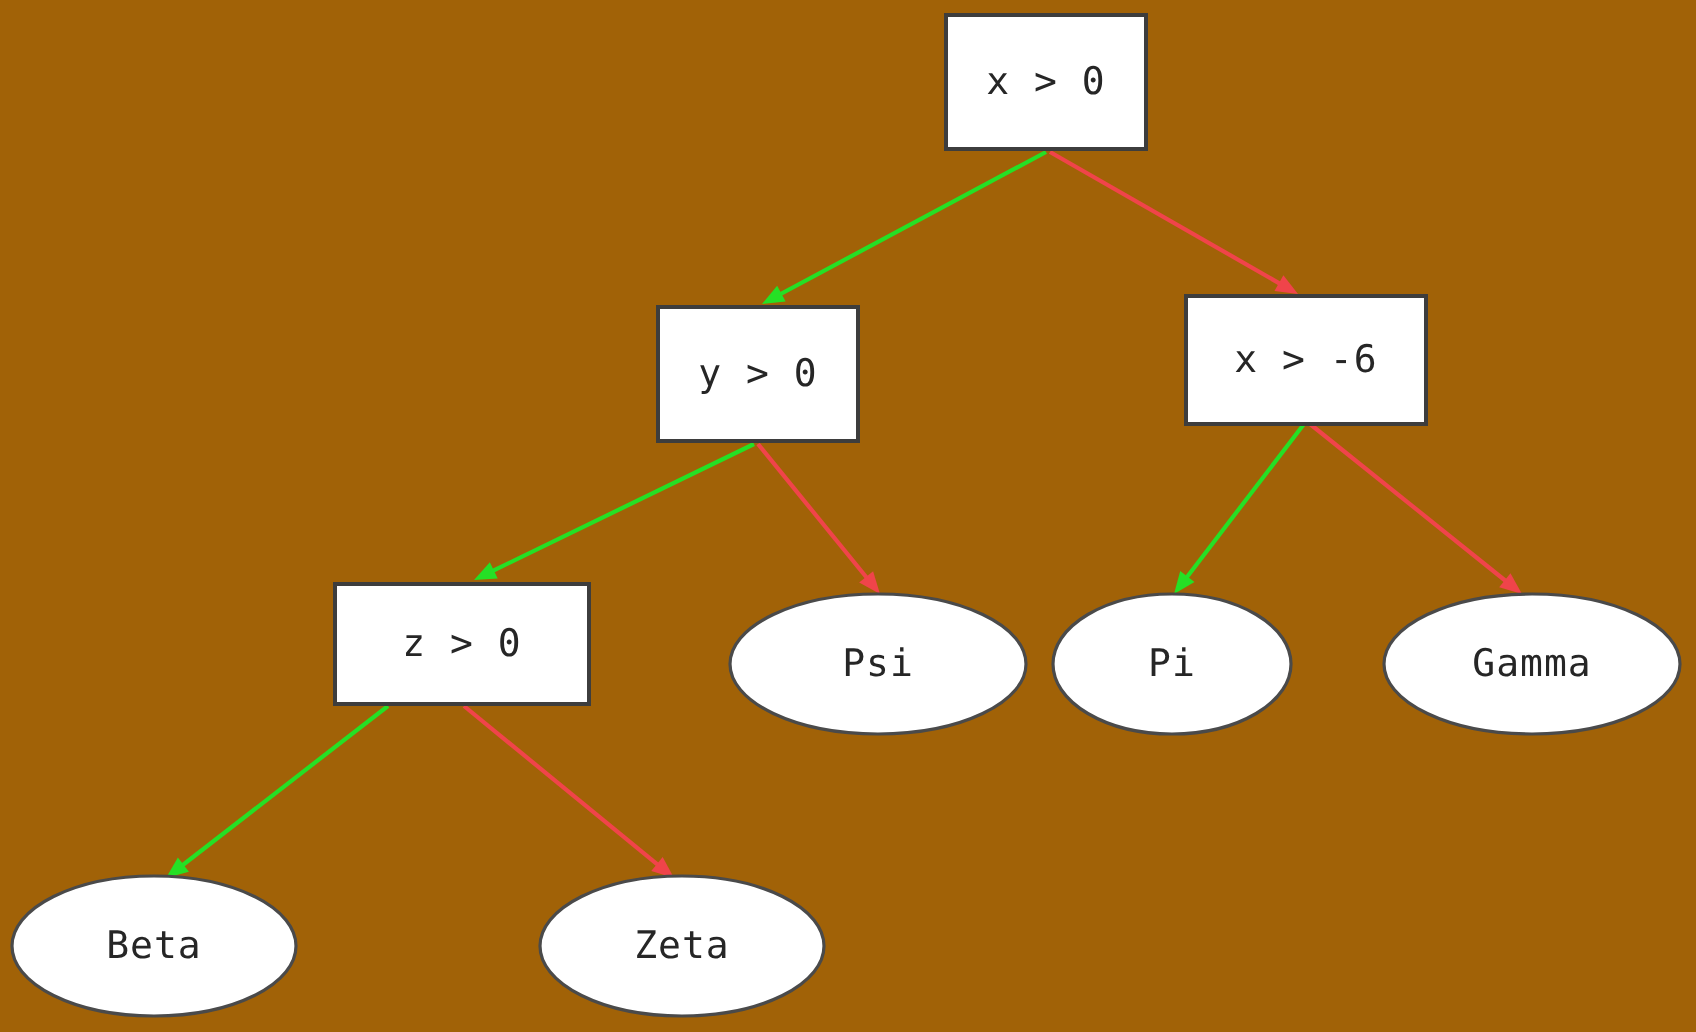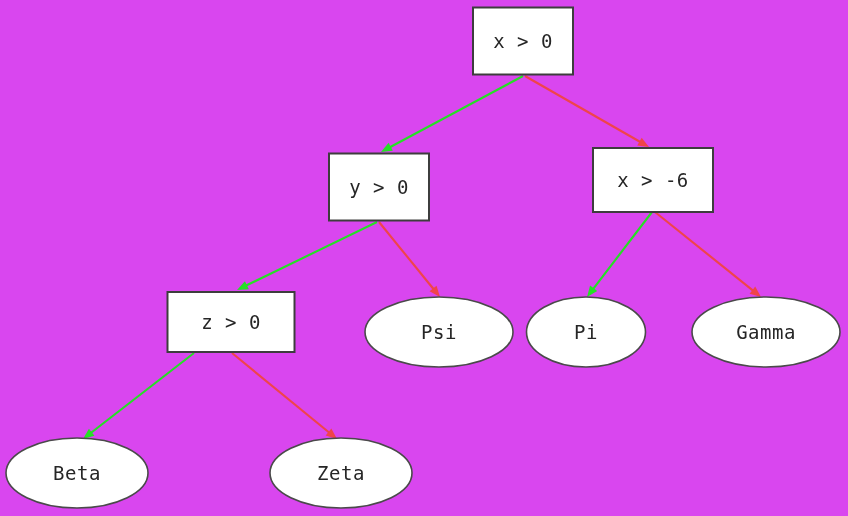--- a/index.html
+++ b/index.html
@@ -8,21 +8,21 @@
     padding: 0;
     background: #ffffff;
   }
   body {
     font-family: "DejaVu Sans Mono", monospace;
   }
   #diagram-canvas {
     position: relative;
     width: 848px;
     height: 516px;
-    background: #d946ef;
+    background: #a16207;
     overflow: hidden;
   }
   #tree-svg {
     position: absolute;
     top: 0;
     left: 0;
     width: 848px;
     height: 516px;
   }
   .node-rect {

